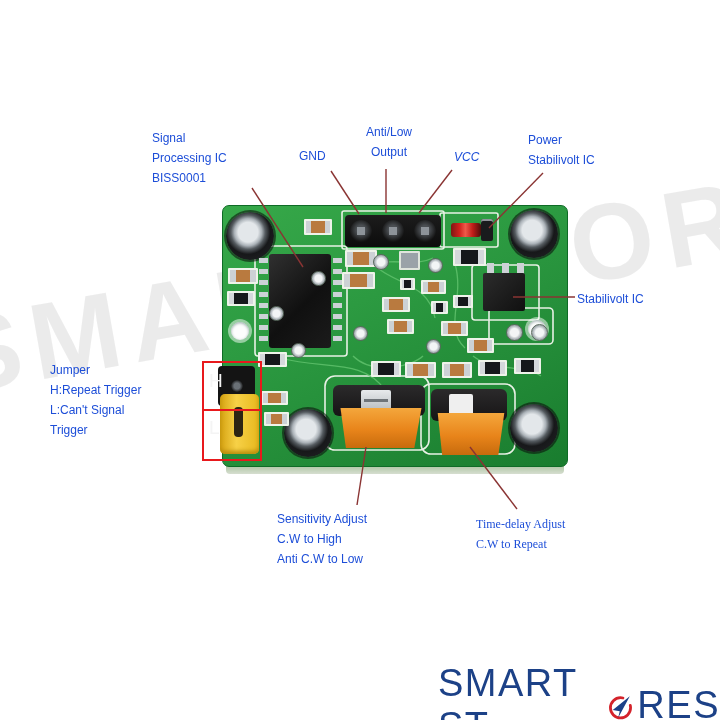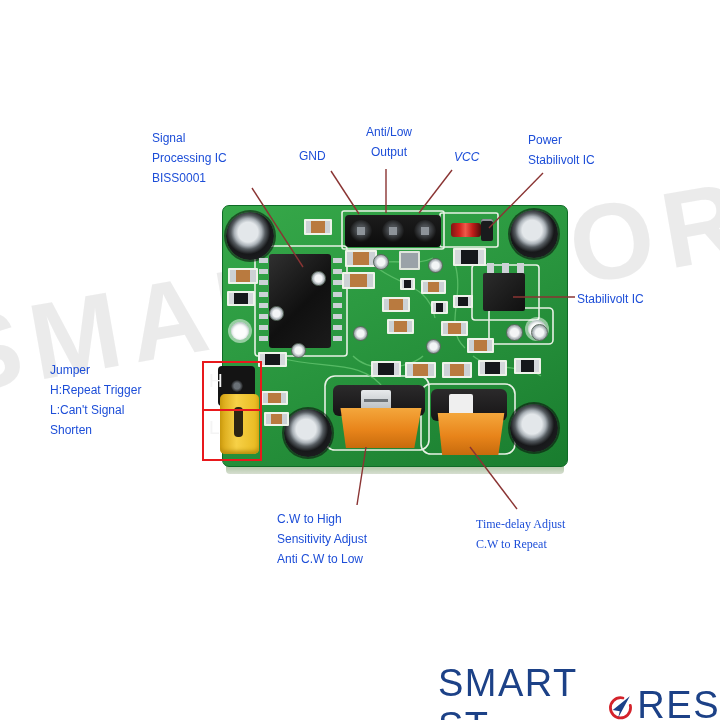--- a/index.html
+++ b/index.html
@@ -213,25 +213,25 @@
   <div class="lbl" style="left:454px;top:147px;font-style:italic;">VCC</div>
   <div class="lbl" style="left:528px;top:130px;">
     <span>Power</span>
     <span>Stabilivolt IC</span>
   </div>
   <div class="lbl" style="left:577px;top:289px;">Stabilivolt IC</div>
   <div class="lbl" style="left:50px;top:360px;">
     <span>Jumper</span>
     <span>H:Repeat Trigger</span>
     <span>L:Can't Signal</span>
-    <span>Shorten</span>
+    <span>Trigger</span>
   </div>
   <div class="lbl" style="left:277px;top:509px;">
+    <span>Sensitivity Adjust</span>
     <span>C.W to High</span>
-    <span>Sensitivity Adjust</span>
     <span>Anti C.W to Low</span>
   </div>
   <div class="lbl" style="left:476px;top:514px;font-family:Liberation Serif, serif;">
     <span>Time-delay Adjust</span>
     <span>C.W to Repeat</span>
   </div>
 
   <div class="logo">
     <span>SMART ST</span>
     <svg class="oicon" width="38" height="38" viewBox="0 0 40 40">

